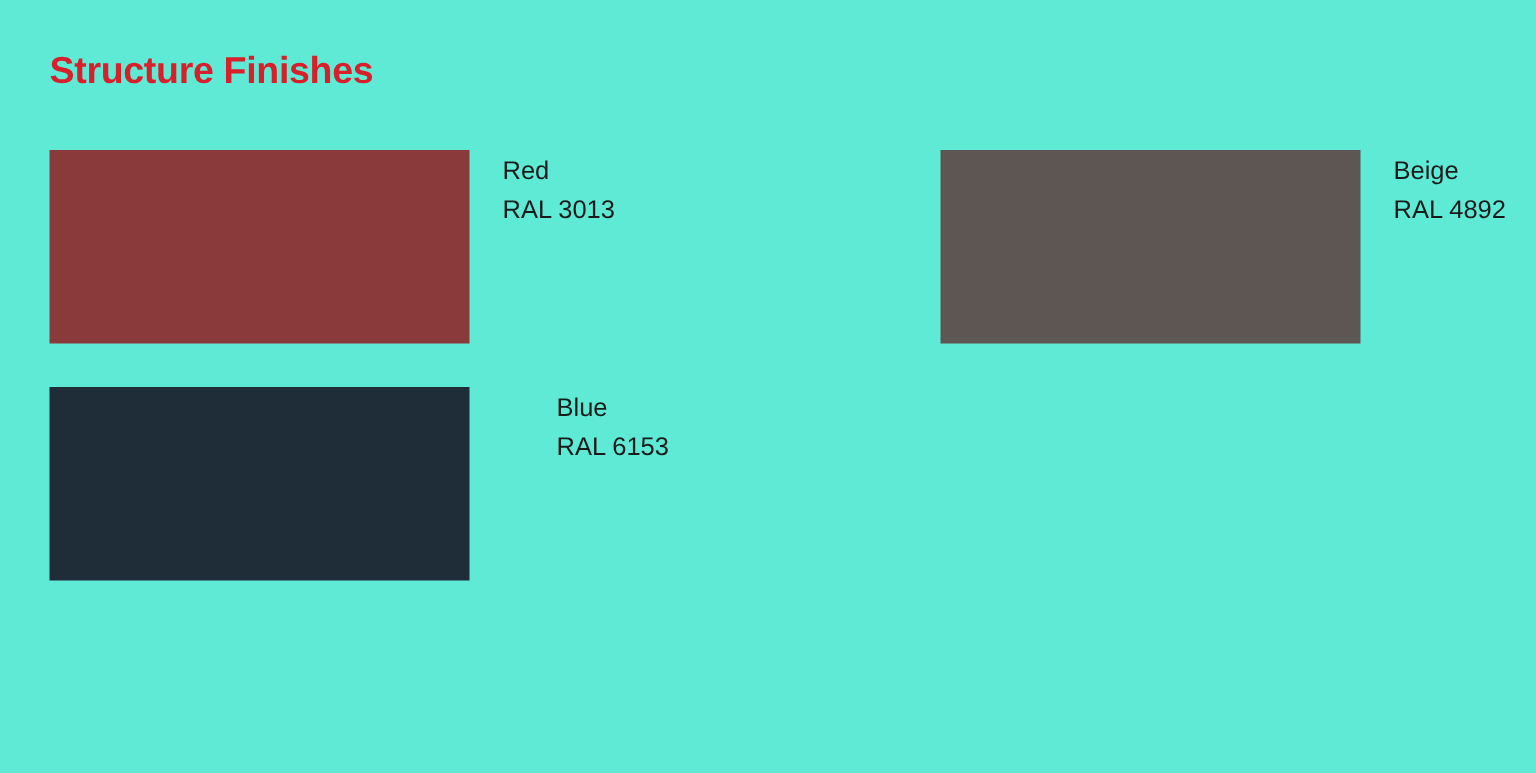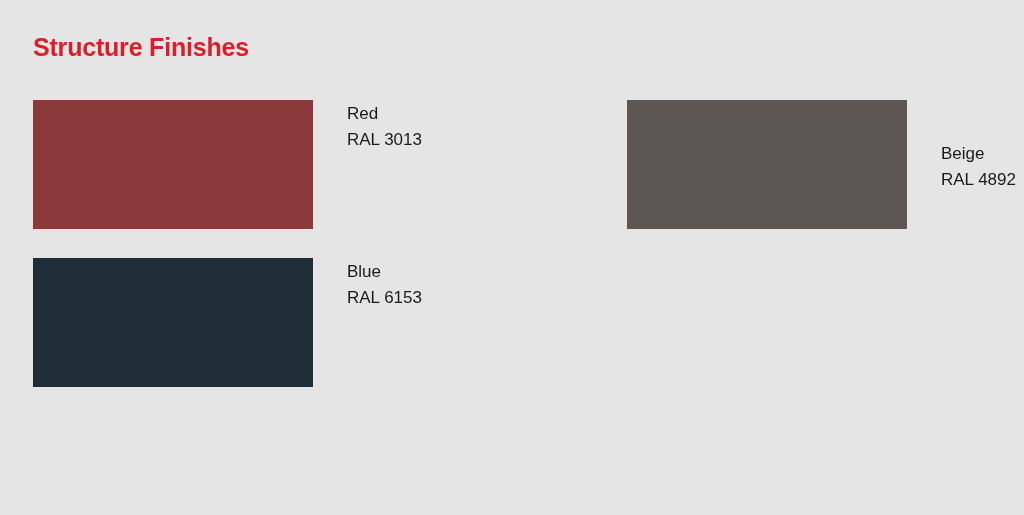--- a/index.html
+++ b/index.html
@@ -13,21 +13,21 @@
     background: #ffffff;
     font-family: "Liberation Sans", sans-serif;
     overflow: hidden;
     position: relative;
   }
 
   .page {
     position: relative;
     width: 1024px;
     height: 515px;
-    background: #e5e5e5;
+    background: #5eead4;
   }
 
   .page-title {
     position: absolute;
     left: 33px;
     top: 14px;
     font-size: 25px;
     font-weight: bold;
     letter-spacing: -0.2px;
     color: #d81f2a;
@@ -41,21 +41,21 @@
     top: 100px;
     width: 958px;
     display: grid;
     grid-template-columns: 594px 364px;
     grid-template-rows: 158px 158px;
   }
 
   .finish-item {
     display: flex;
     align-items: flex-start;
-    gap: 34px;
+    gap: 22px;
   }
 
   .swatch {
     width: 280px;
     height: 129px;
     flex: 0 0 auto;
     background: #cccccc;
   }
 
   .finish-label {
@@ -86,29 +86,29 @@
     <div class="finish-item">
       <div class="swatch" style="background-color: rgb(139, 58, 60);"></div>
       <div class="finish-label" style="color: rgb(26, 26, 26);">
         <span class="finish-name">Red</span>
         <span class="finish-code">RAL 3013</span>
       </div>
     </div>
 
     <div class="finish-item">
       <div class="swatch" style="background-color: rgb(94, 86, 83);"></div>
-      <div class="finish-label" style="color: rgb(26, 26, 26); margin-top: 40px;">
+      <div class="finish-label" style="color: rgb(26, 26, 26);">
         <span class="finish-name">Beige</span>
         <span class="finish-code">RAL 4892</span>
       </div>
     </div>
 
     <div class="finish-item">
       <div class="swatch" style="background-color: rgb(30, 45, 56);"></div>
-      <div class="finish-label" style="color: rgb(26, 26, 26);">
+      <div class="finish-label" style="color: rgb(26, 26, 26); margin-left: 36px;">
         <span class="finish-name">Blue</span>
         <span class="finish-code">RAL 6153</span>
       </div>
     </div>
 
 
   </div>
 </div>
 
 </body></html>

